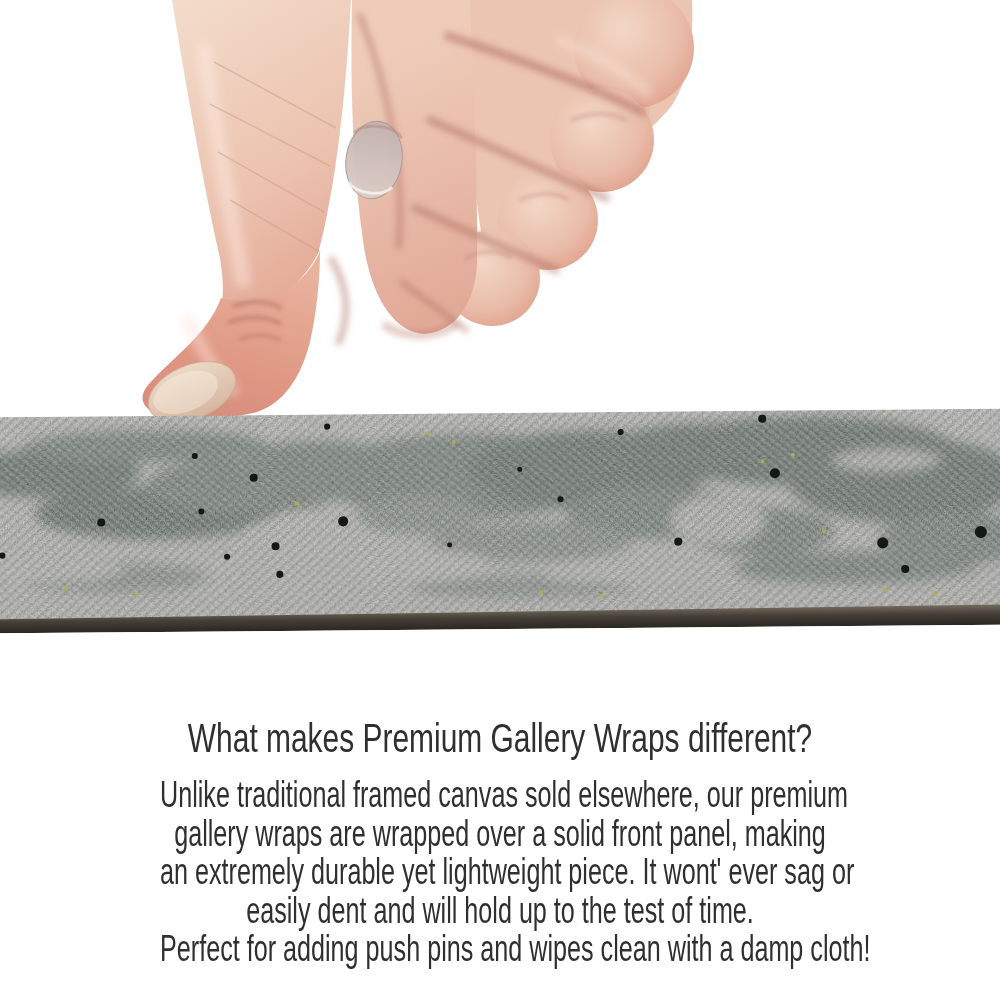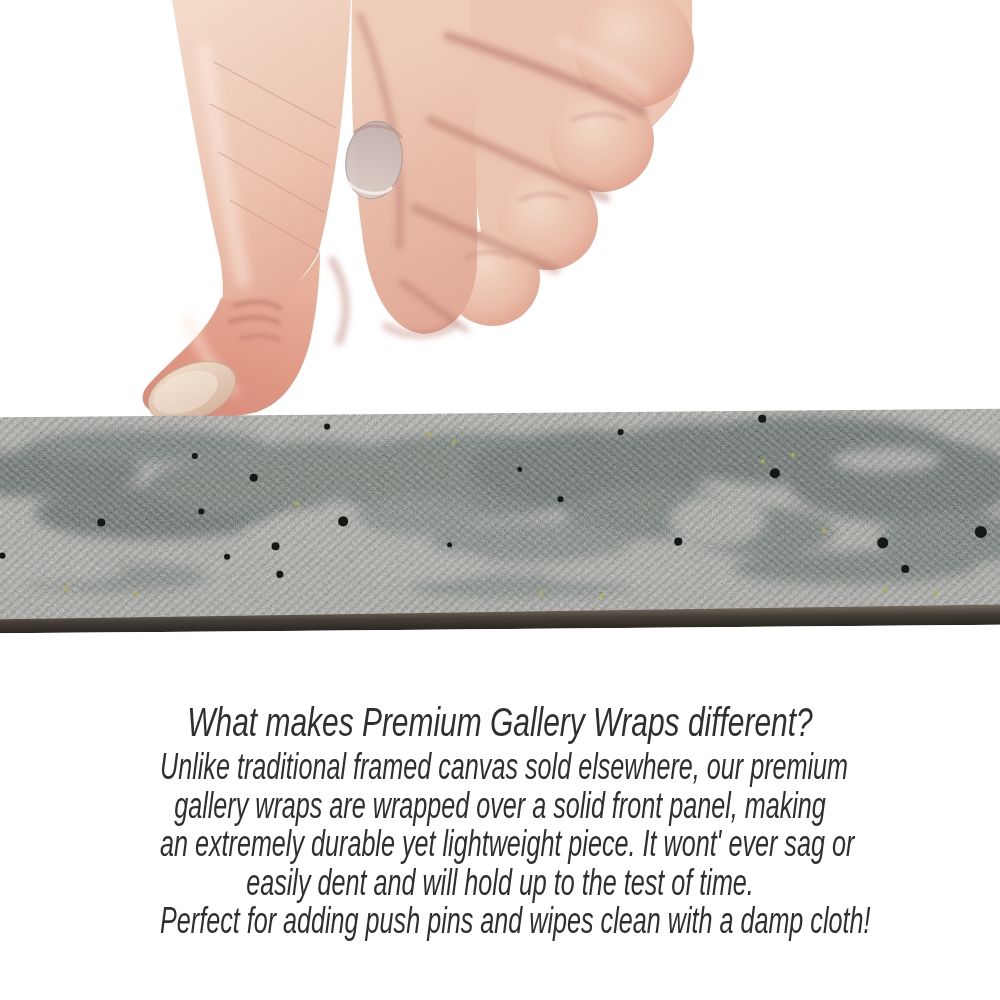--- a/index.html
+++ b/index.html
@@ -11,29 +11,29 @@
   .hand-wrap{position:absolute;left:100px;top:0;width:620px;height:432px;}
   .hand-wrap svg{display:block;width:100%;height:100%;}
   
   .strip-wrap{
     position:absolute;left:-6px;top:413px;width:1012px;height:216px;
     transform:rotate(-0.5deg);transform-origin:50% 50%;
   }
   .strip-wrap svg{display:block;width:100%;height:100%;}
   
   .copy{
-    position:absolute;left:0;right:0;top:700px;text-align:center;
-    font-style:italic;color:#2f2f2f;
+    position:absolute;left:0;right:0;top:716px;text-align:center;
+    color:#2f2f2f;
   }
   .headline{
     font-size:41px;line-height:44px;white-space:nowrap;
     transform:scaleX(0.73);transform-origin:50% 50%;
     font-weight:400;letter-spacing:0px;
   }
-  .bodycopy{margin-top:4px;}
+  .bodycopy{margin-top:16px;}
   .bodyline{
     font-size:37px;line-height:38.5px;white-space:nowrap;
     transform:scaleX(0.68);transform-origin:50% 50%;
     font-weight:400;
   }
 </style>
 </head>
 <body>
 
 <div class="stage">

